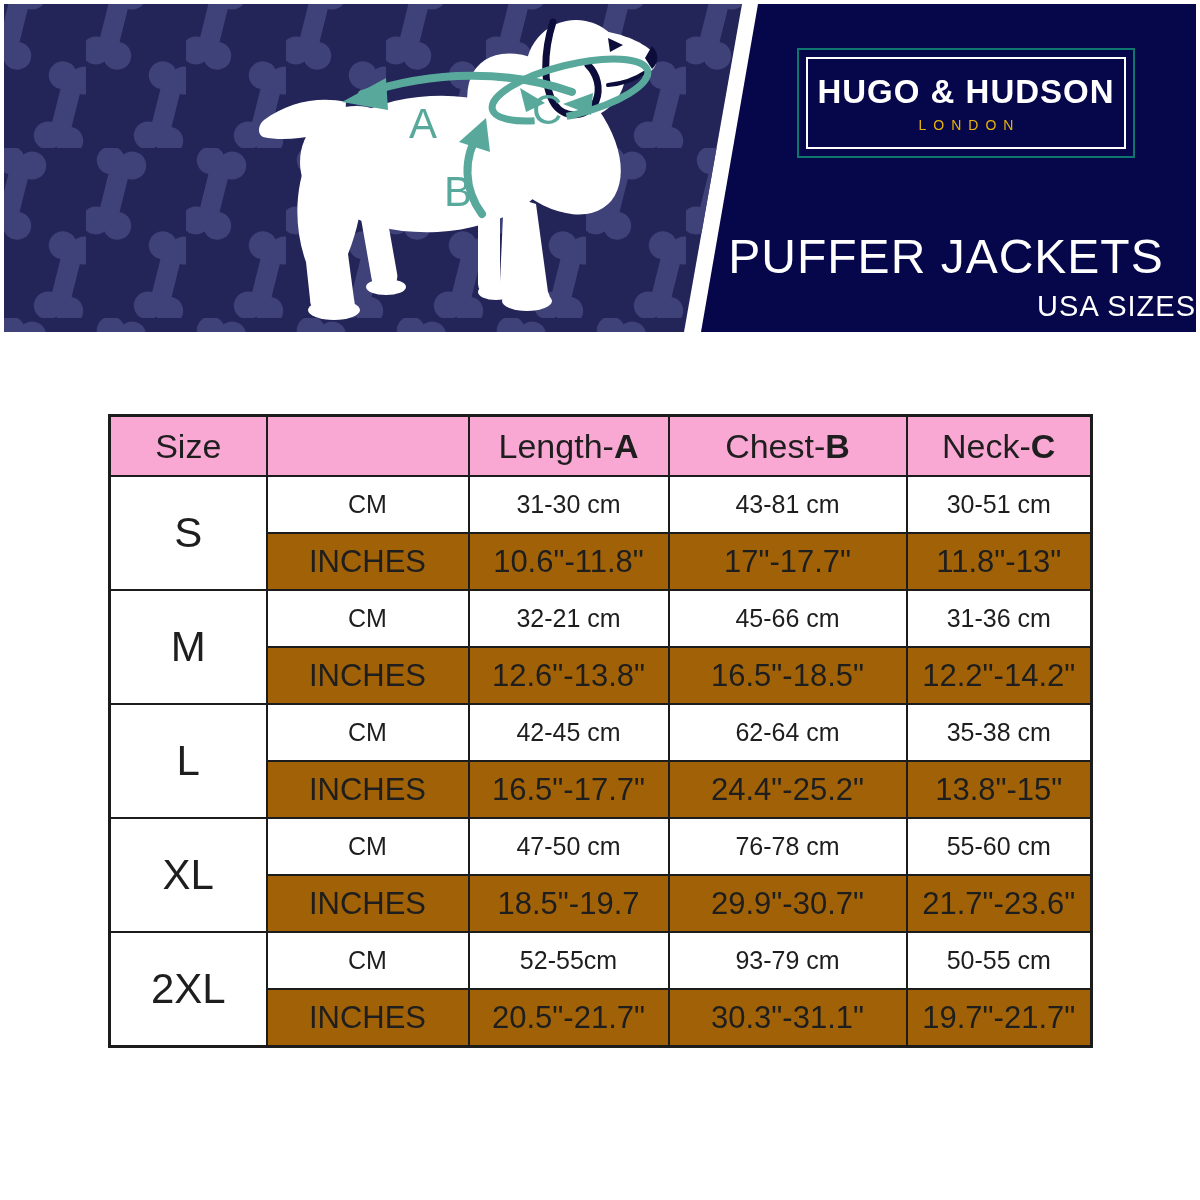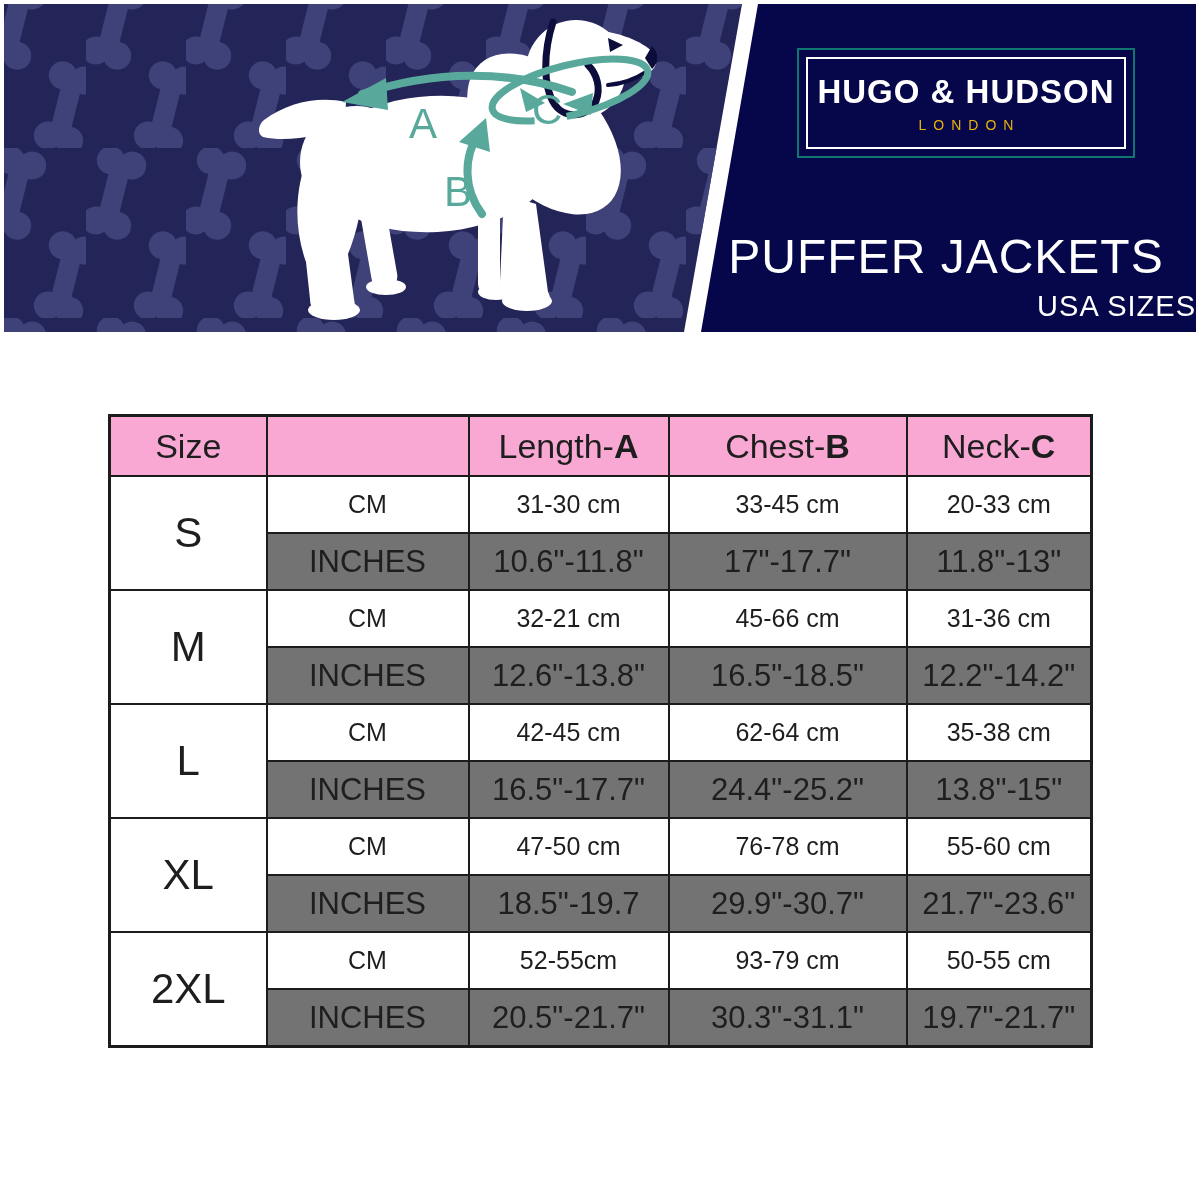--- a/index.html
+++ b/index.html
@@ -31,21 +31,21 @@
   
   table.size-table{position:absolute;left:108px;top:414px;width:982px;
                    border-collapse:collapse;table-layout:fixed;
                    border:3px solid #1c1c1c;}
   .size-table th,.size-table td{border:2px solid #1c1c1c;text-align:center;padding:0;
                    color:#1e1e1e;font-family:"Liberation Sans",sans-serif;overflow:hidden;}
   .size-table thead th{height:58px;background:#f9a8d4;font-size:34px;font-weight:normal;}
   .size-table thead th b{font-weight:bold;}
   .size-cell{background:#ffffff;font-size:42px;}
   .cm-row td{height:55px;background:#ffffff;font-size:25px;}
-  .in-row td{height:55px;background:#737373;font-size:31px;}
+  .in-row td{height:55px;background:#a16207;font-size:31px;}
   .cm-row td.size-cell{font-size:42px;}
 </style>
 </head>
 <body>
 
 <div class="page">
 
   <div class="hero">
 
     <div class="hero-left">
@@ -137,22 +137,22 @@
         <th><span>Length-</span><b>A</b></th>
         <th><span>Chest-</span><b>B</b></th>
         <th><span>Neck-</span><b>C</b></th>
       </tr>
     </thead>
     <tbody id="table-body">
     <tr class="cm-row">
       <td class="size-cell" rowspan="2">S</td>
       <td class="unit-cm">CM</td>
       <td class="val-cm">31-30 cm</td>
-      <td class="val-cm">33-45 cm</td>
-      <td class="val-cm">20-33 cm</td>
+      <td class="val-cm">43-81 cm</td>
+      <td class="val-cm">30-51 cm</td>
     </tr>
     <tr class="in-row">
       <td class="unit-in">INCHES</td>
       <td class="val-in">10.6"-11.8"</td>
       <td class="val-in">17"-17.7"</td>
       <td class="val-in">11.8"-13"</td>
     </tr>
 
     <tr class="cm-row">
       <td class="size-cell" rowspan="2">M</td>

